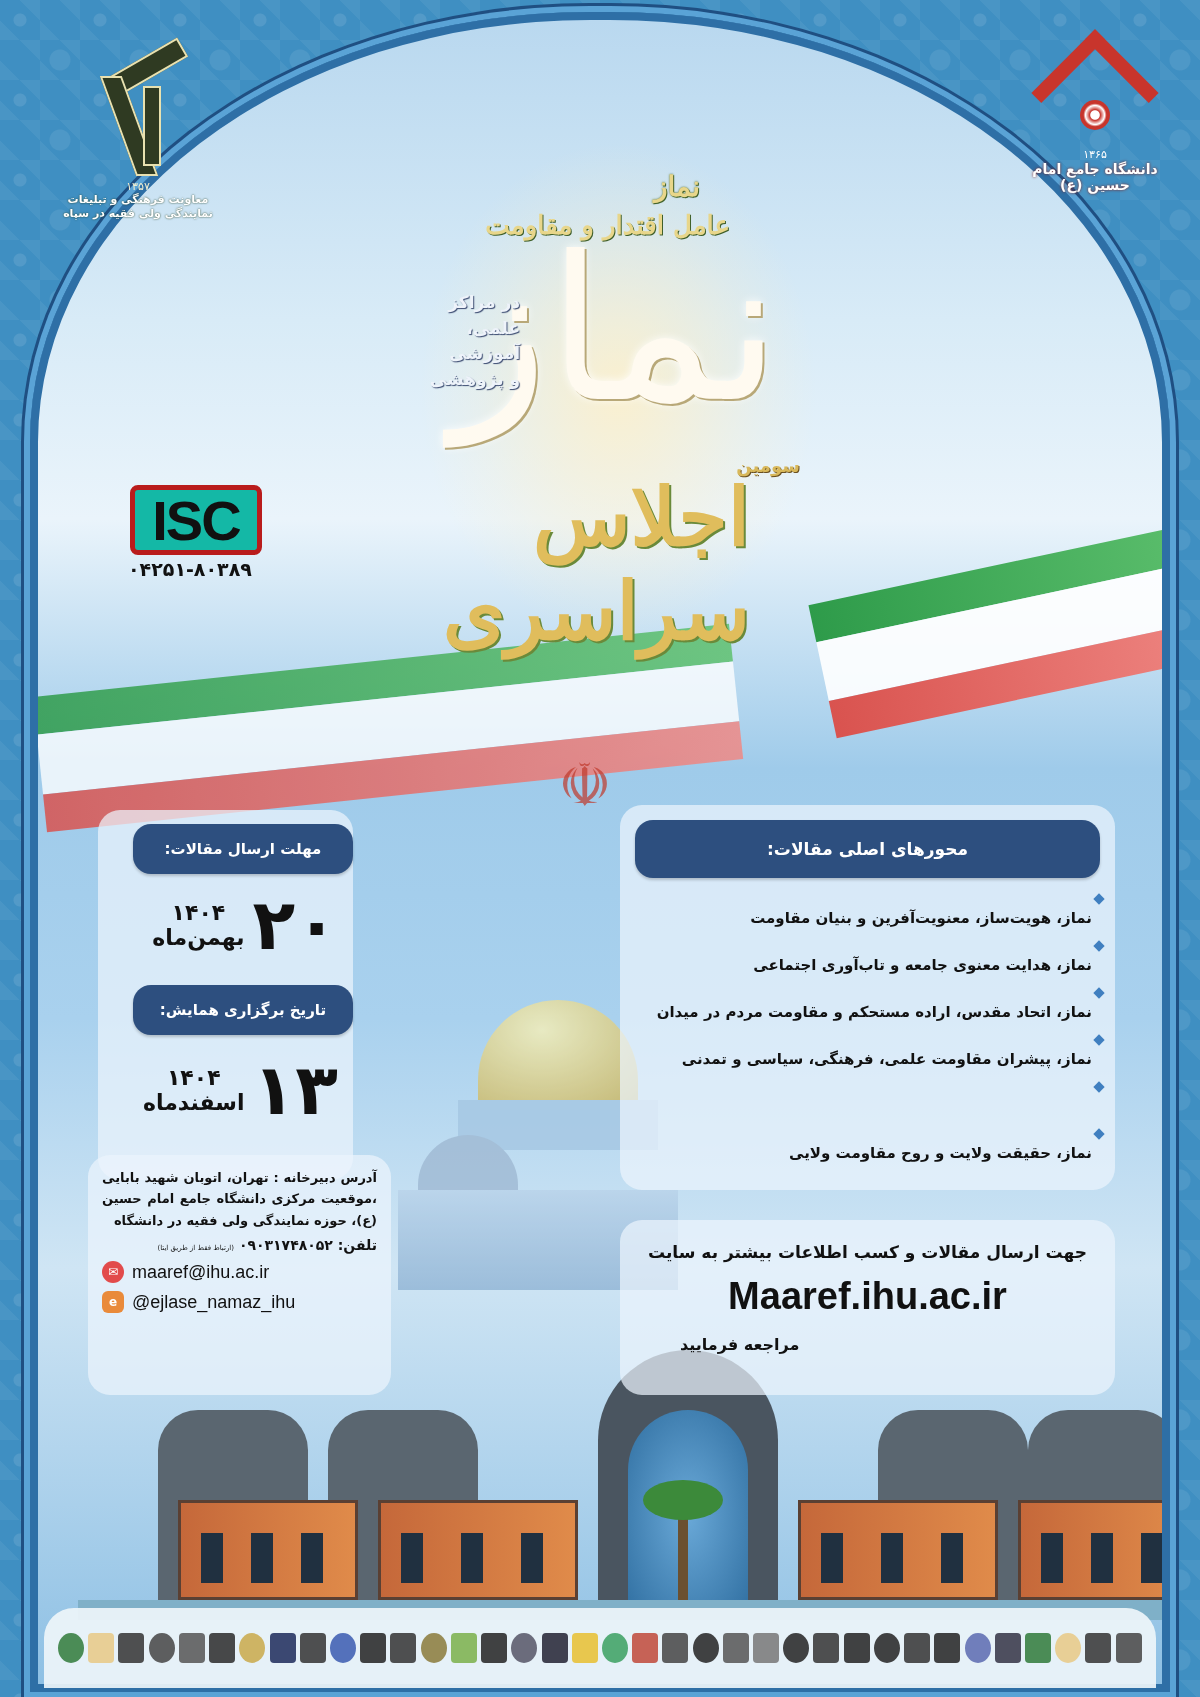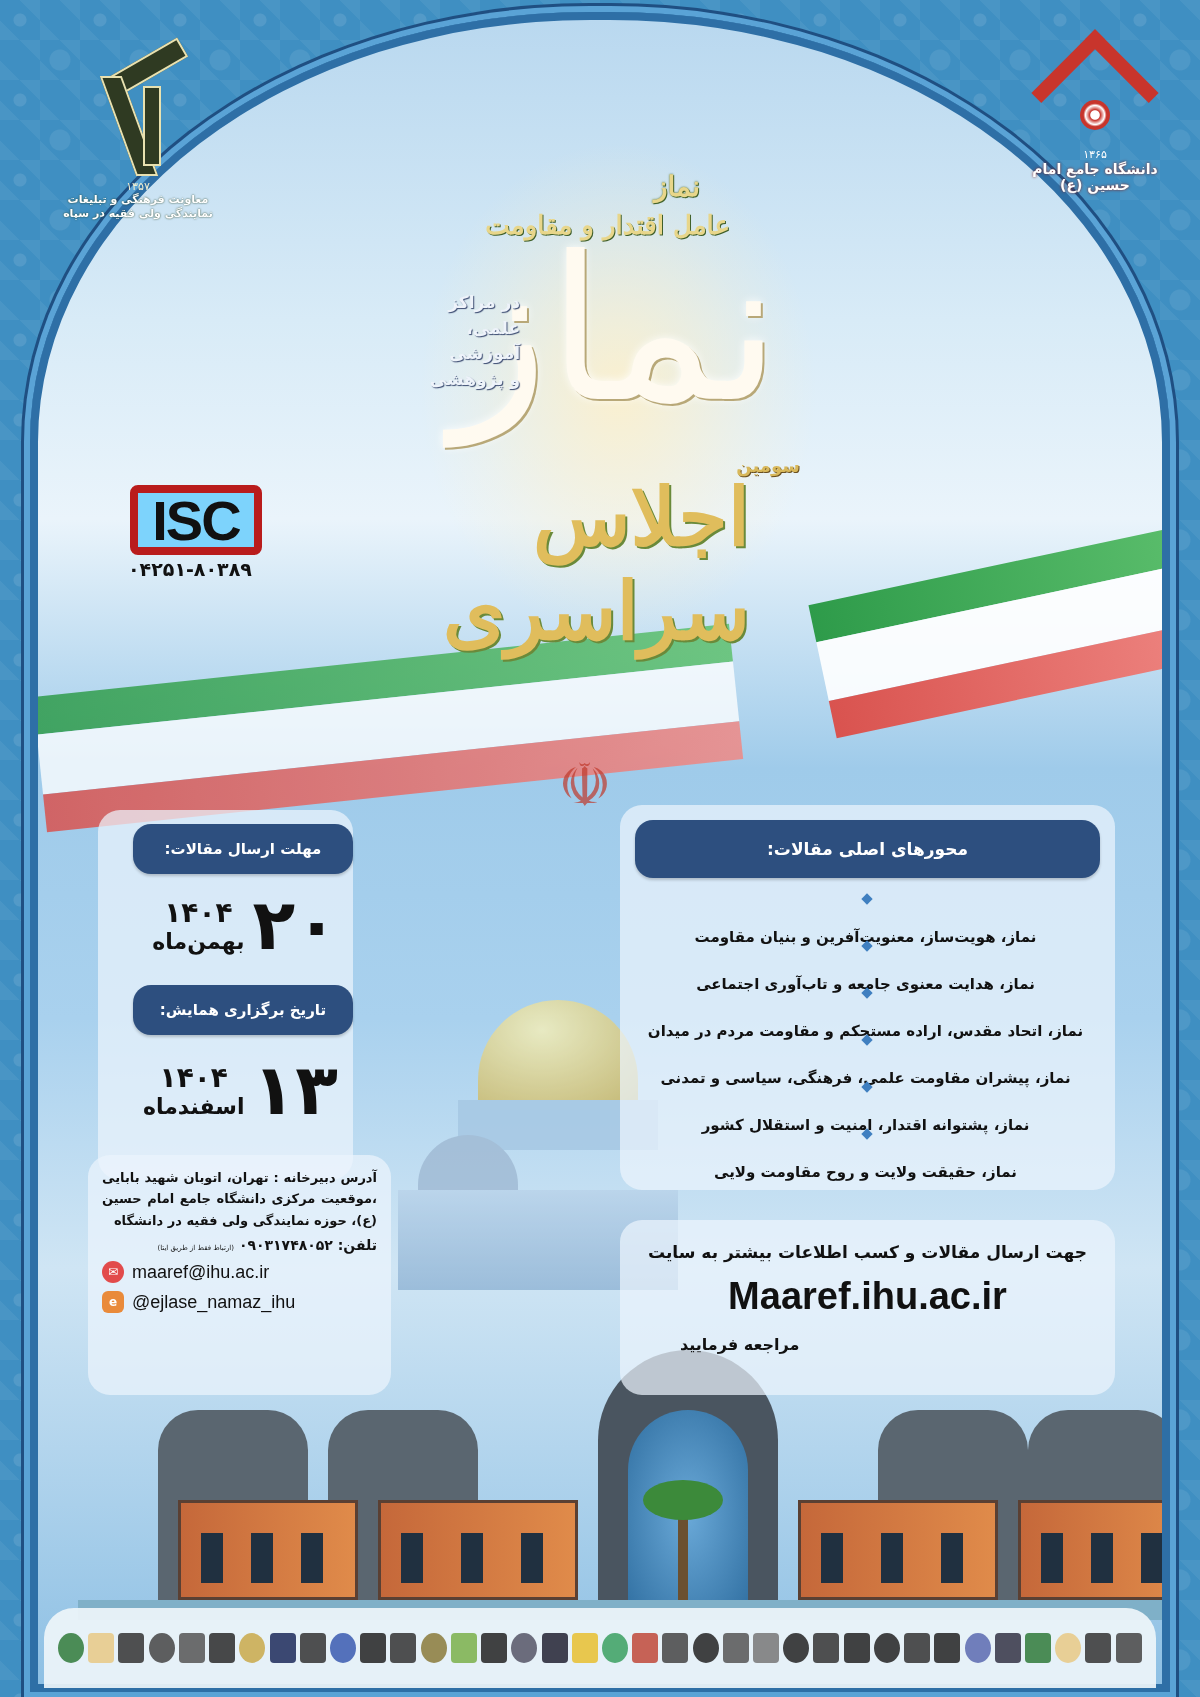--- a/index.html
+++ b/index.html
@@ -66,53 +66,53 @@
   .logo-ihu .caption { font-size: 14px; color: #fff; font-weight: bold; text-shadow: 0 0 3px #8a1f18; }
 
   .title-block { position: absolute; left: 340px; top: 150px; width: 500px; height: 460px; direction: rtl; }
   .title-block .prayer-small { position: absolute; right: 140px; top: 20px; font-size: 28px; font-weight: bold; color: #e8d68a; font-family: "DejaVu Serif", serif; text-shadow: 0 0 2px #4a6a2a, 1px 1px 0 #3f5f2a; }
   .title-block .subtitle { position: absolute; right: 110px; top: 60px; font-size: 26px; font-weight: bold; color: #e8d68a; font-family: "DejaVu Serif", serif; text-shadow: 1px 1px 0 #3f5f2a; }
   .title-block .big-namaz { position: absolute; right: 60px; top: 80px; font-size: 200px; color: #fffaf0; font-family: "DejaVu Serif", serif; line-height: 1; text-shadow: 2px 2px 0 #b8a878, 0 0 10px rgba(255,255,255,0.9); }
   .title-block .centers { position: absolute; left: 60px; top: 140px; width: 120px; font-size: 17px; color: #eef3fa; font-weight: bold; line-height: 1.5; text-shadow: 1px 1px 1px #3a4a70; }
   .title-block .sevvomin { position: absolute; right: 40px; top: 305px; font-size: 18px; color: #d8b85a; font-weight: bold; text-shadow: 1px 1px 0 #6a5020; }
   .title-block .ejlas { position: absolute; right: 90px; top: 320px; font-size: 80px; color: #e0bd5c; font-family: "DejaVu Serif", serif; font-weight: bold; text-shadow: 2px 2px 0 #6a8a3a; }
 
-  .isc { position: absolute; left: 130px; top: 485px; width: 132px; height: 70px; background: #7dd3fc; border: 8px solid #b91c1c; border-radius: 8px; display: flex; align-items: center; justify-content: center; }
+  .isc { position: absolute; left: 130px; top: 485px; width: 132px; height: 70px; background: #14b8a6; border: 5px solid #b91c1c; border-radius: 8px; display: flex; align-items: center; justify-content: center; }
   .isc span { font-family: "Liberation Sans", sans-serif; font-weight: 900; font-size: 56px; color: #111; letter-spacing: -2px; }
   .isc-code { position: absolute; left: 128px; top: 558px; font-size: 19px; font-weight: bold; color: #111; letter-spacing: 1px; }
 
   .card { position: absolute; background: rgba(235,244,252,0.72); border-radius: 22px; }
   .pill { background: #2d4f7f; color: #fff; font-weight: bold; border-radius: 18px; text-align: center; direction: rtl; box-shadow: 0 2px 3px rgba(0,0,0,0.2); }
 
   .dates-card { left: 98px; top: 810px; width: 255px; height: 370px; }
   .dates-card .pill { position: absolute; left: 35px; width: 220px; height: 50px; line-height: 50px; font-size: 15px; }
   .dates-card .pill.p1 { top: 14px; }
   .dates-card .pill.p2 { top: 175px; }
   .date-row { position: absolute; left: 30px; width: 210px; display: flex; direction: rtl; align-items: center; gap: 8px; }
   .date-row .day { font-size: 70px; font-weight: bold; color: #111; line-height: 1; }
   .date-row .meta { text-align: center; font-weight: bold; color: #111; }
-  .date-row .meta .yr { font-size: 28px; letter-spacing: 6px; }
+  .date-row .meta .yr { font-size: 22px; letter-spacing: 6px; }
   .date-row .meta .mon { font-size: 22px; }
   .date-row.r1 { top: 80px; }
   .date-row.r2 { top: 245px; }
 
   .contact-card { left: 88px; top: 1155px; width: 303px; height: 240px; direction: rtl; padding: 12px 14px; }
   .contact-card .addr { font-size: 13px; font-weight: bold; color: #111; line-height: 1.65; text-align: justify; }
   .contact-card .phone { margin-top: 6px; font-size: 14px; font-weight: bold; color: #111; }
   .contact-card .phone .note { font-size: 7px; font-weight: normal; }
   .contact-row { display: flex; align-items: center; direction: ltr; gap: 8px; margin-top: 8px; justify-content: flex-start; }
   .contact-row .ico { width: 22px; height: 22px; border-radius: 6px; display: flex; align-items: center; justify-content: center; color: #fff; font-size: 12px; font-weight: bold; }
   .contact-row .ico.mail { background: #e24b4b; border-radius: 50%; }
   .contact-row .ico.eitaa { background: #e98a3a; }
   .contact-row .txt { font-family: "Liberation Sans", sans-serif; font-size: 18px; color: #111; }
 
   .topics-card { left: 620px; top: 805px; width: 495px; height: 385px; direction: rtl; }
   .topics-card .pill { position: absolute; left: 15px; top: 15px; width: 465px; height: 58px; line-height: 58px; font-size: 17px; }
   .topics-list { position: absolute; right: 12px; top: 90px; width: 475px; list-style: none; }
-  .topics-list li { font-size: 15px; font-weight: bold; color: #111; height: 47px; line-height: 47px; display: flex; align-items: center; gap: 11px; white-space: nowrap; flex-direction: column; }
+  .topics-list li { font-size: 15px; font-weight: bold; color: #111; height: 47px; line-height: 47px; display: flex; gap: 0; white-space: nowrap; }
   .topics-list li .bullet { width: 8px; height: 8px; background: #3f7fc0; transform: rotate(45deg); flex-shrink: 0; margin-left: 3px; }
 
   .site-card { left: 620px; top: 1220px; width: 495px; height: 175px; direction: rtl; text-align: center; }
   .site-card .lead { position: absolute; right: 28px; top: 22px; font-size: 17px; font-weight: bold; color: #111; }
   .site-card .url { position: absolute; left: 0; right: 0; top: 55px; font-family: "Liberation Sans", sans-serif; font-size: 38px; font-weight: bold; color: #111; direction: ltr; text-align: center; }
   .site-card .visit { position: absolute; left: 60px; top: 115px; font-size: 16px; font-weight: bold; color: #111; }
 
   .sponsors { position: absolute; left: 44px; top: 1608px; width: 1112px; height: 80px; background: rgba(238,245,250,0.92); border-radius: 30px 30px 0 0; display: flex; align-items: center; justify-content: space-between; padding: 0 14px; }
   .sponsor-logo { width: 26px; height: 30px; border-radius: 4px; }
 </style>
@@ -262,21 +262,20 @@
     <li>
         <span class="bullet"></span>
         <span>نماز، اتحاد مقدس، اراده مستحکم و مقاومت مردم در میدان</span>
       </li>
     <li>
         <span class="bullet"></span>
         <span>نماز، پیشران مقاومت علمی، فرهنگی، سیاسی و تمدنی</span>
       </li>
     <li>
         <span class="bullet"></span>
-        <span>نماز، پشتوانه اقتدار، امنیت و استقلال کشور</span>
       </li>
     <li>
         <span class="bullet"></span>
         <span>نماز، حقیقت ولایت و روح مقاومت ولایی</span>
       </li>
   </ul>
 </div>
 
 <div class="card site-card">
   <div class="lead">جهت ارسال مقالات و کسب اطلاعات بیشتر به سایت</div>

